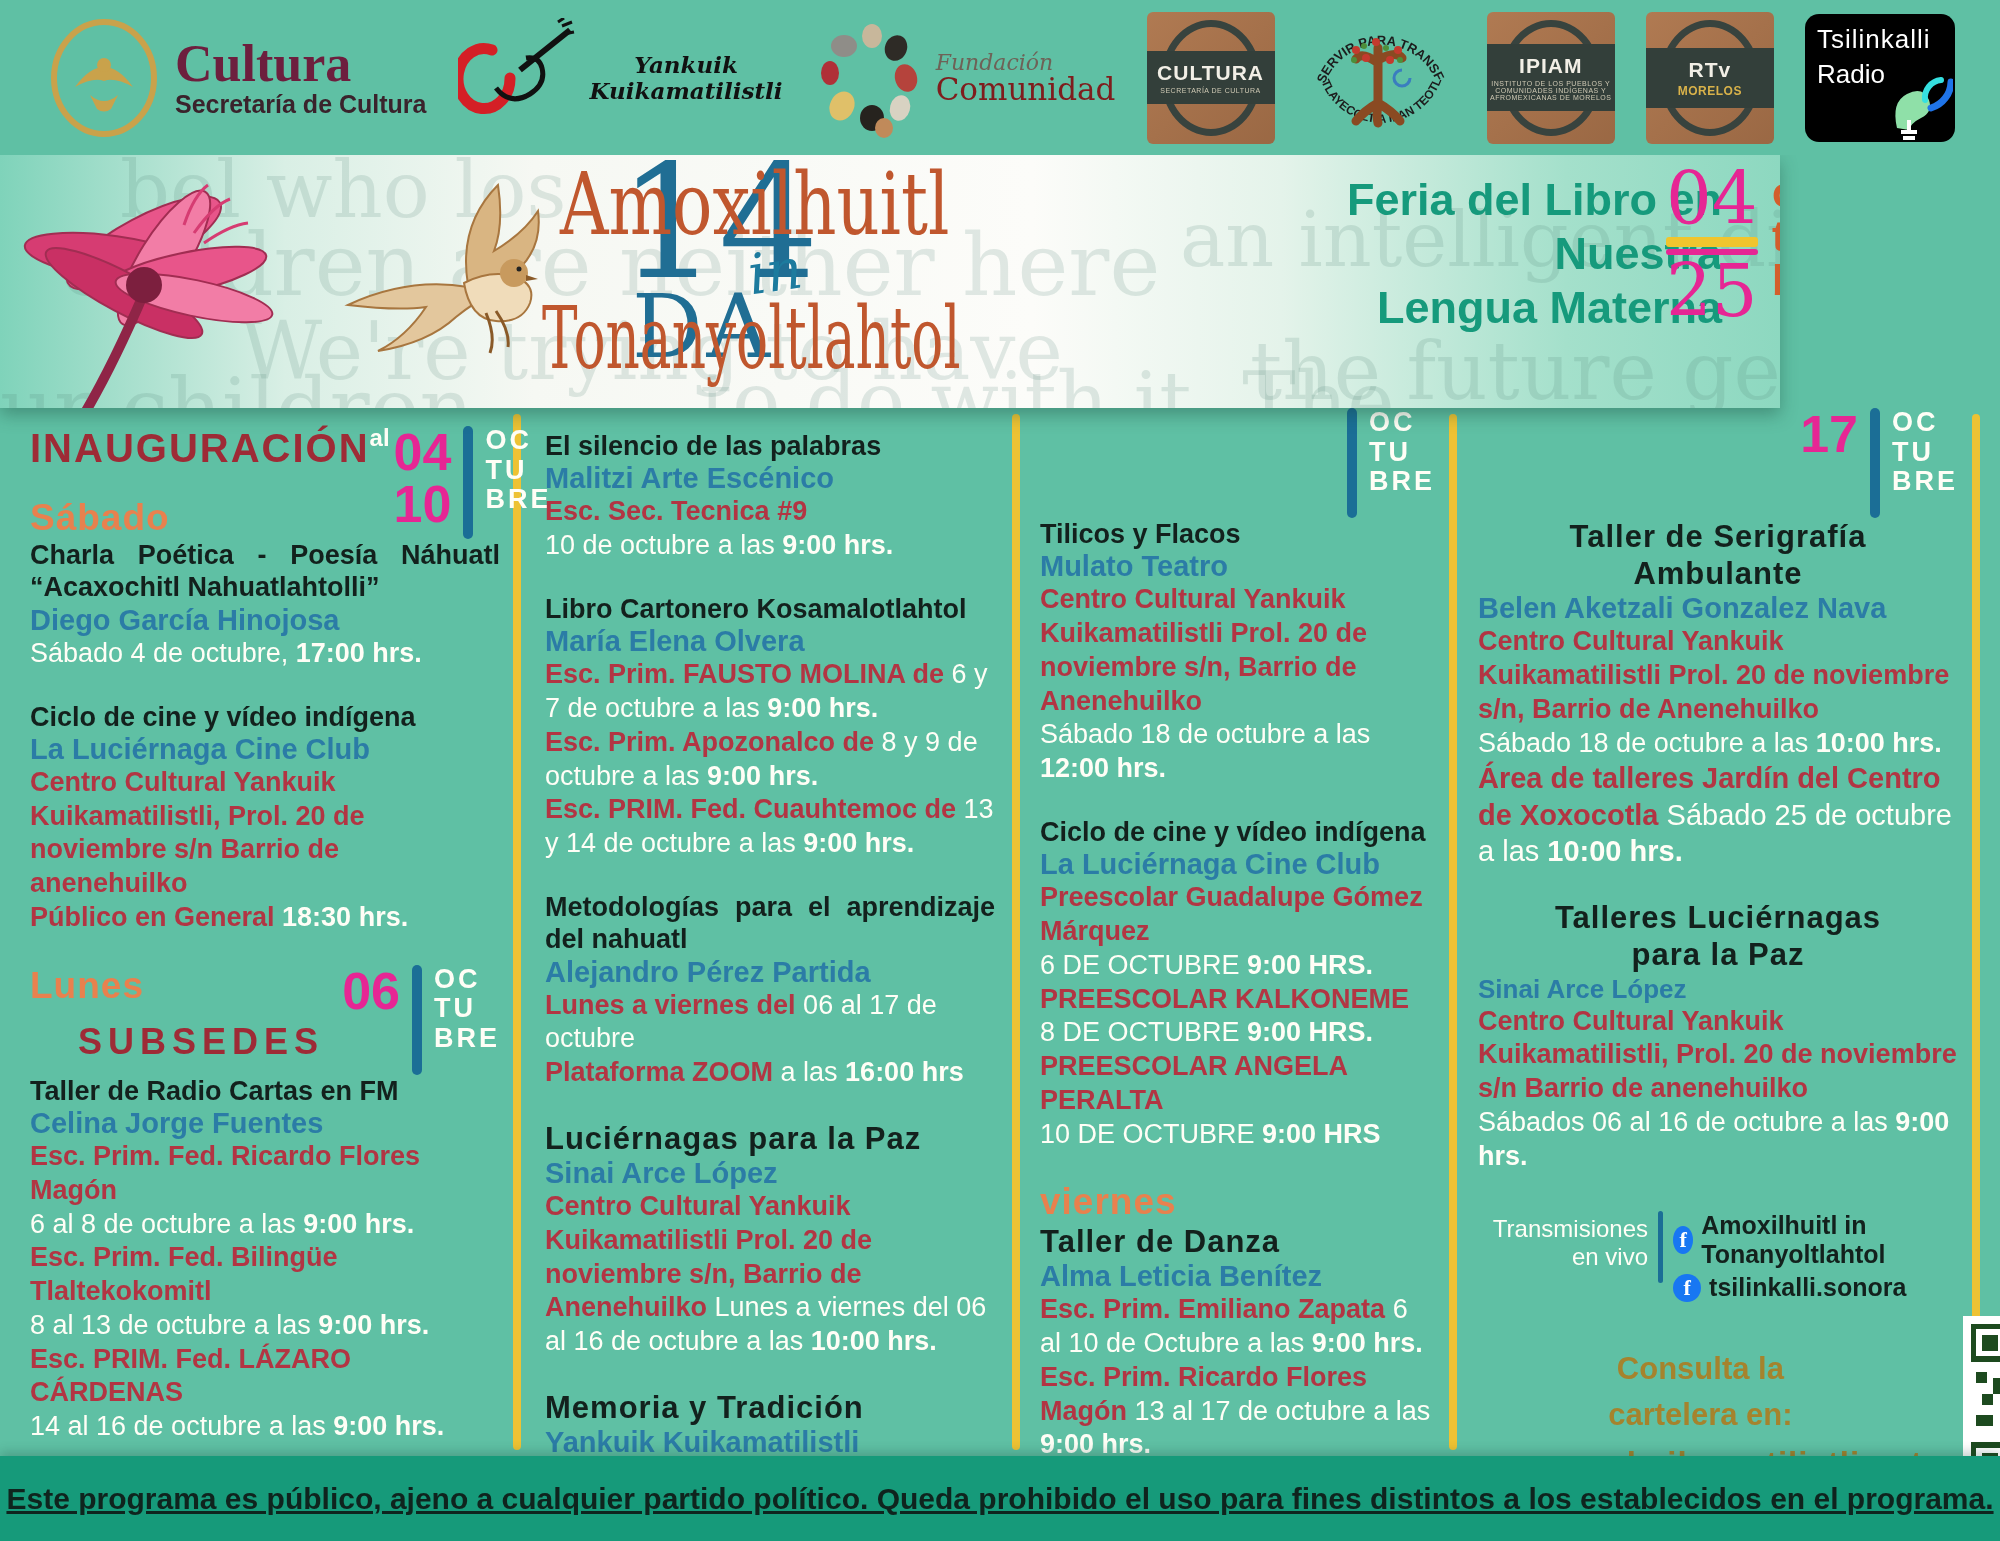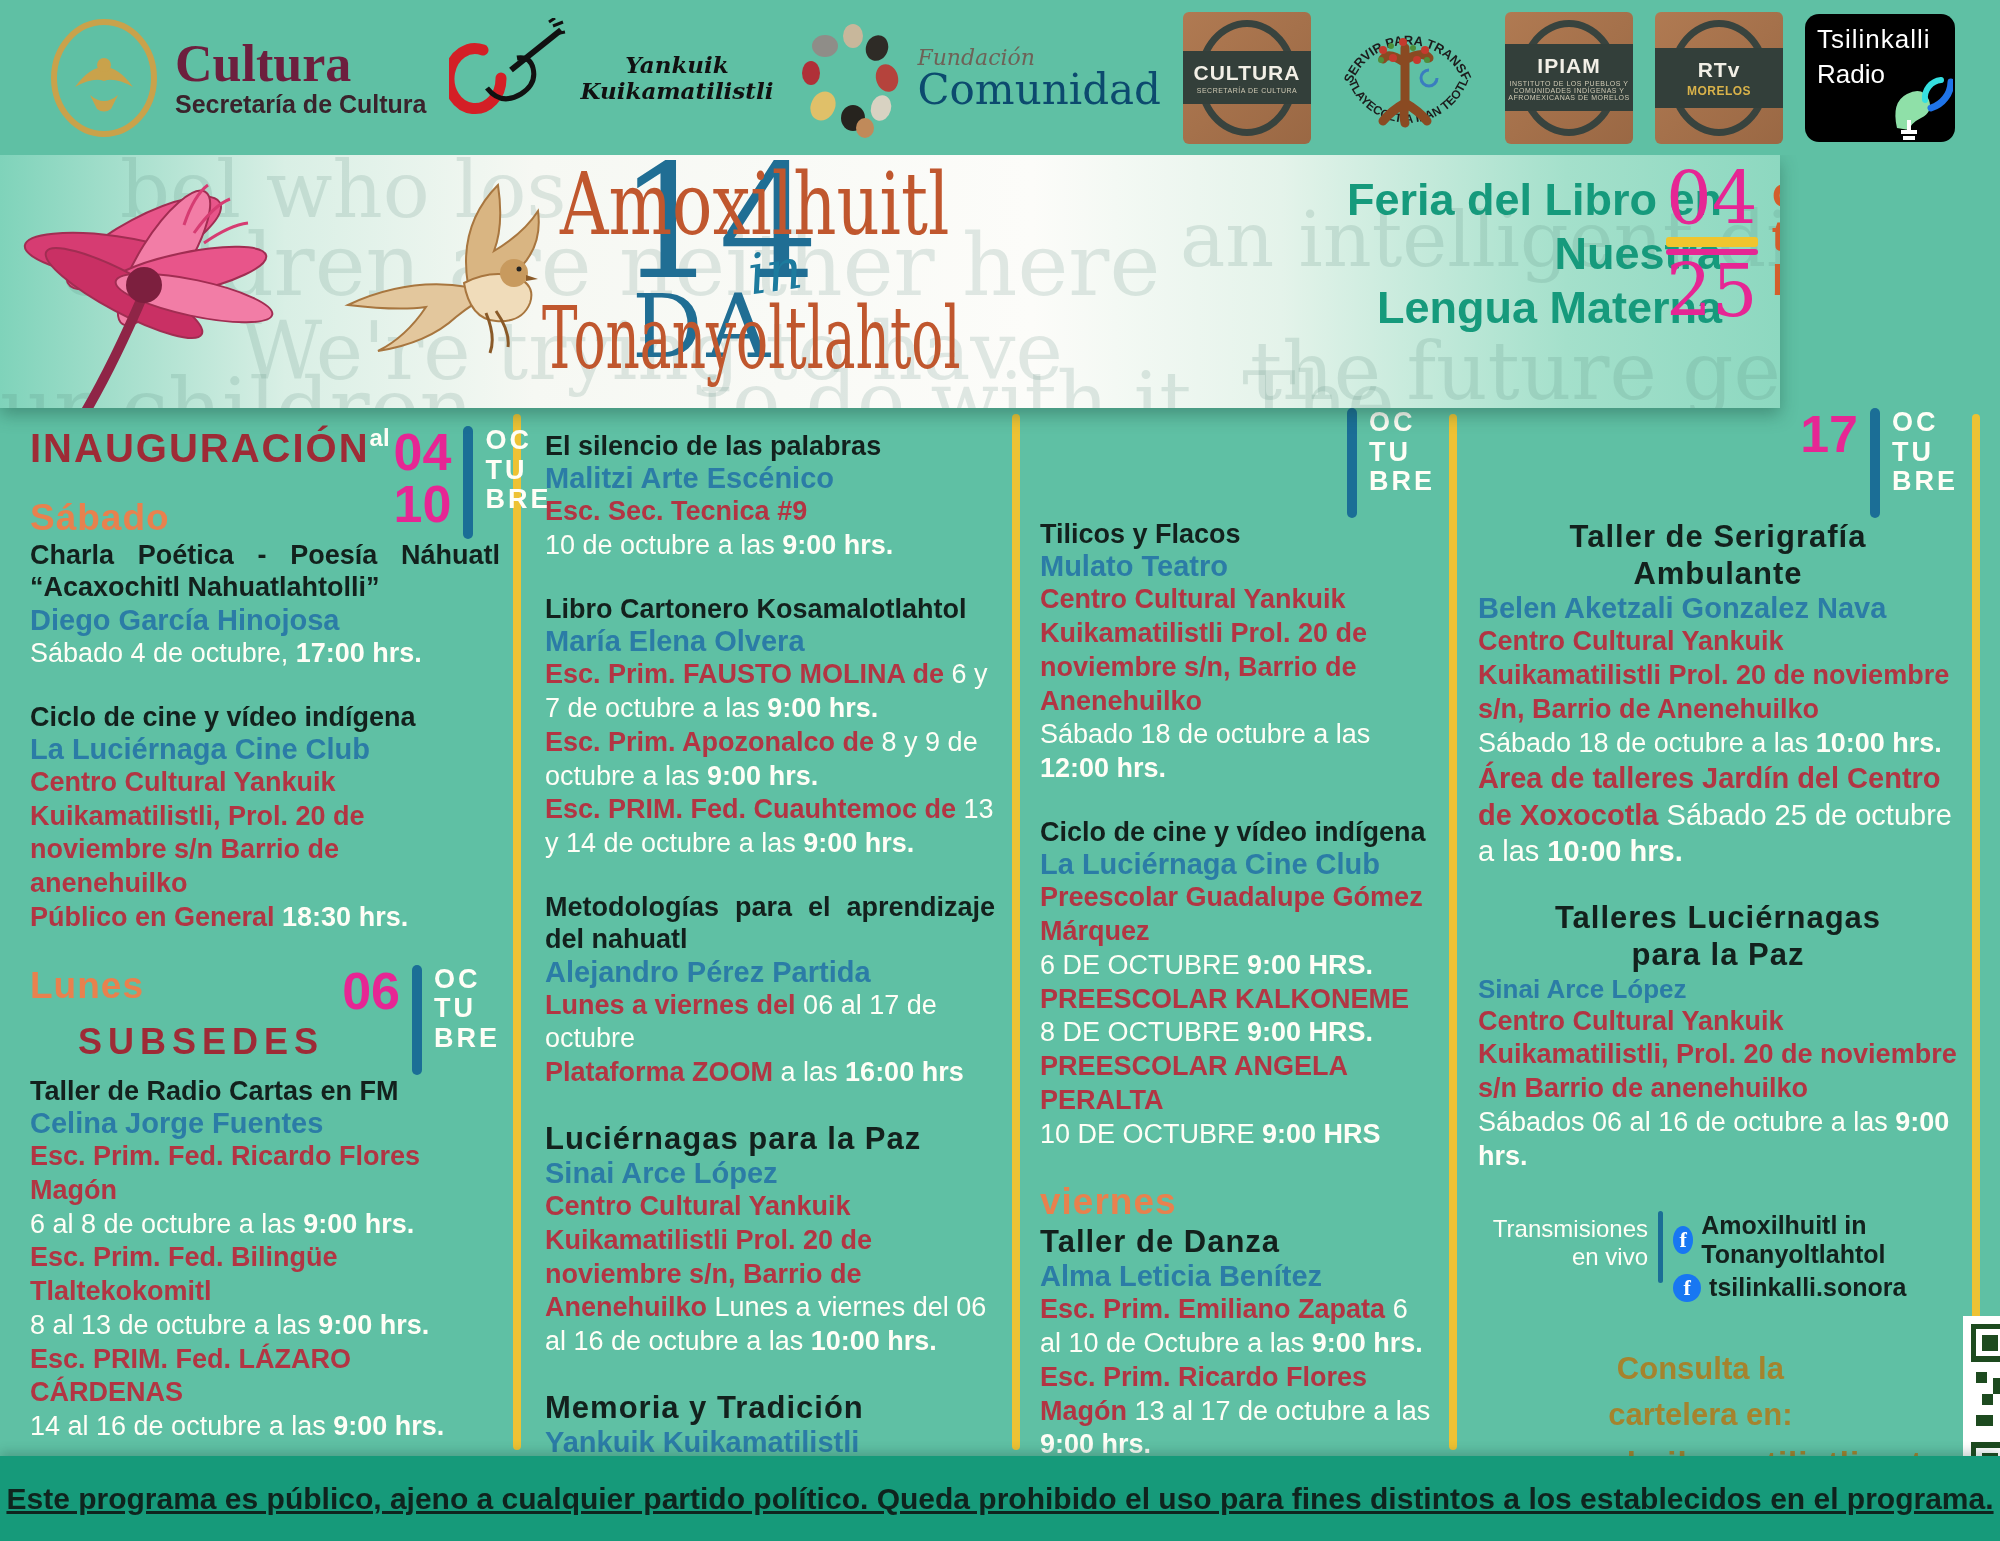--- a/index.html
+++ b/index.html
@@ -8,21 +8,21 @@
 
   
   .logostrip{position:absolute;top:0;left:0;width:2000px;height:155px;background:#5fc0a4;
              display:flex;align-items:center;justify-content:space-between;padding:0 45px;box-sizing:border-box;z-index:3;}
   .logo{display:flex;align-items:center;gap:12px;}
   .cultura-word{line-height:1;}
   .cultura-word .t1{font-family:"Liberation Serif",serif;font-weight:bold;font-size:52px;color:#6d1f3e;}
   .cultura-word .t2{font-weight:bold;font-size:25px;color:#3a232c;margin-top:2px;}
   .yk-text{font-family:"DejaVu Serif",serif;font-style:italic;font-weight:bold;font-size:23px;color:#111;line-height:1.1;text-align:center;}
   .fund-text .f1{font-family:"DejaVu Serif",serif;font-style:italic;font-size:22px;color:#6e6257;}
-  .fund-text .f2{font-family:"DejaVu Serif",serif;font-size:42px;color:#0c4a6e;line-height:.95;}
+  .fund-text .f2{font-family:"DejaVu Serif",serif;font-size:31px;color:#7f1d1d;line-height:.95;}
   .plaque{width:128px;height:132px;border-radius:6px;background:linear-gradient(135deg,#b07a52,#9a6844);
           display:flex;align-items:center;justify-content:center;position:relative;overflow:hidden;}
   .plaque .oval{position:absolute;inset:8px 14px;border:7px solid #38433e;border-radius:50%;}
   .plaque .band{position:relative;z-index:2;background:#333f3a;width:100%;text-align:center;padding:10px 0;}
   .band .b1{color:#f2efe6;font-weight:bold;font-size:21px;letter-spacing:1px;}
   .band .b2{color:#cfc9b4;font-size:7px;margin-top:2px;letter-spacing:.5px;}
   .tsil{width:150px;height:128px;background:#000;border-radius:14px;position:relative;color:#fff;padding:10px 12px;box-sizing:border-box;}
   .tsil .r1{font-size:26px;letter-spacing:1px;}
   .tsil .r2{font-size:26px;margin-top:4px;}
   .treelogo,.emblem{display:block;}

